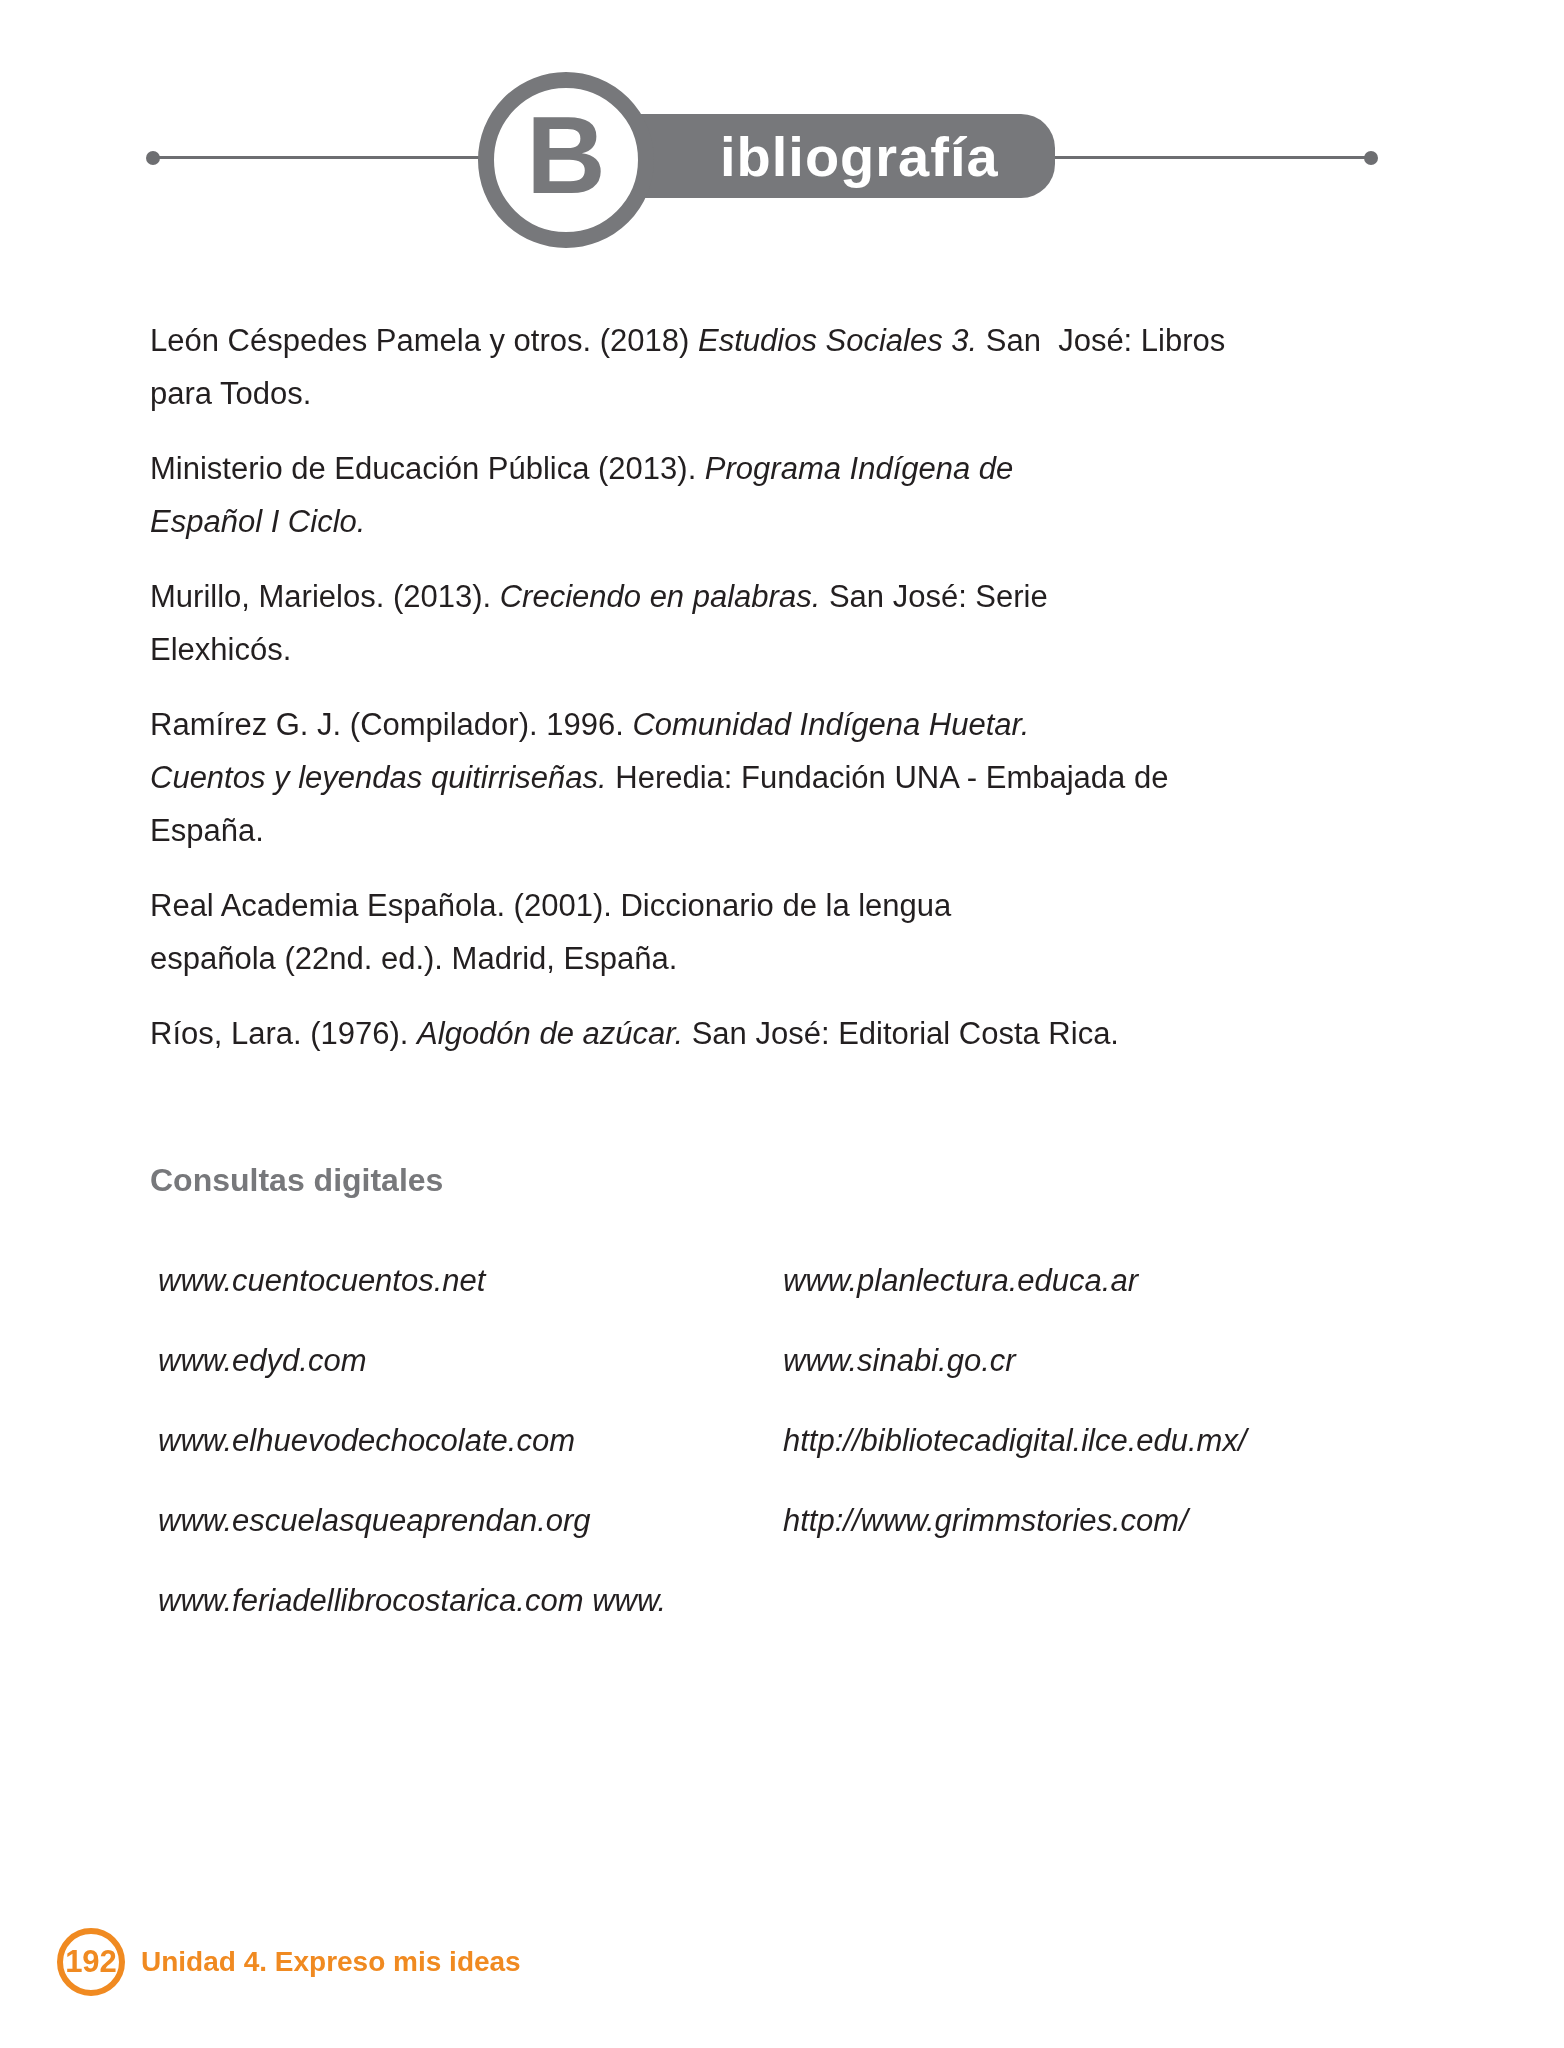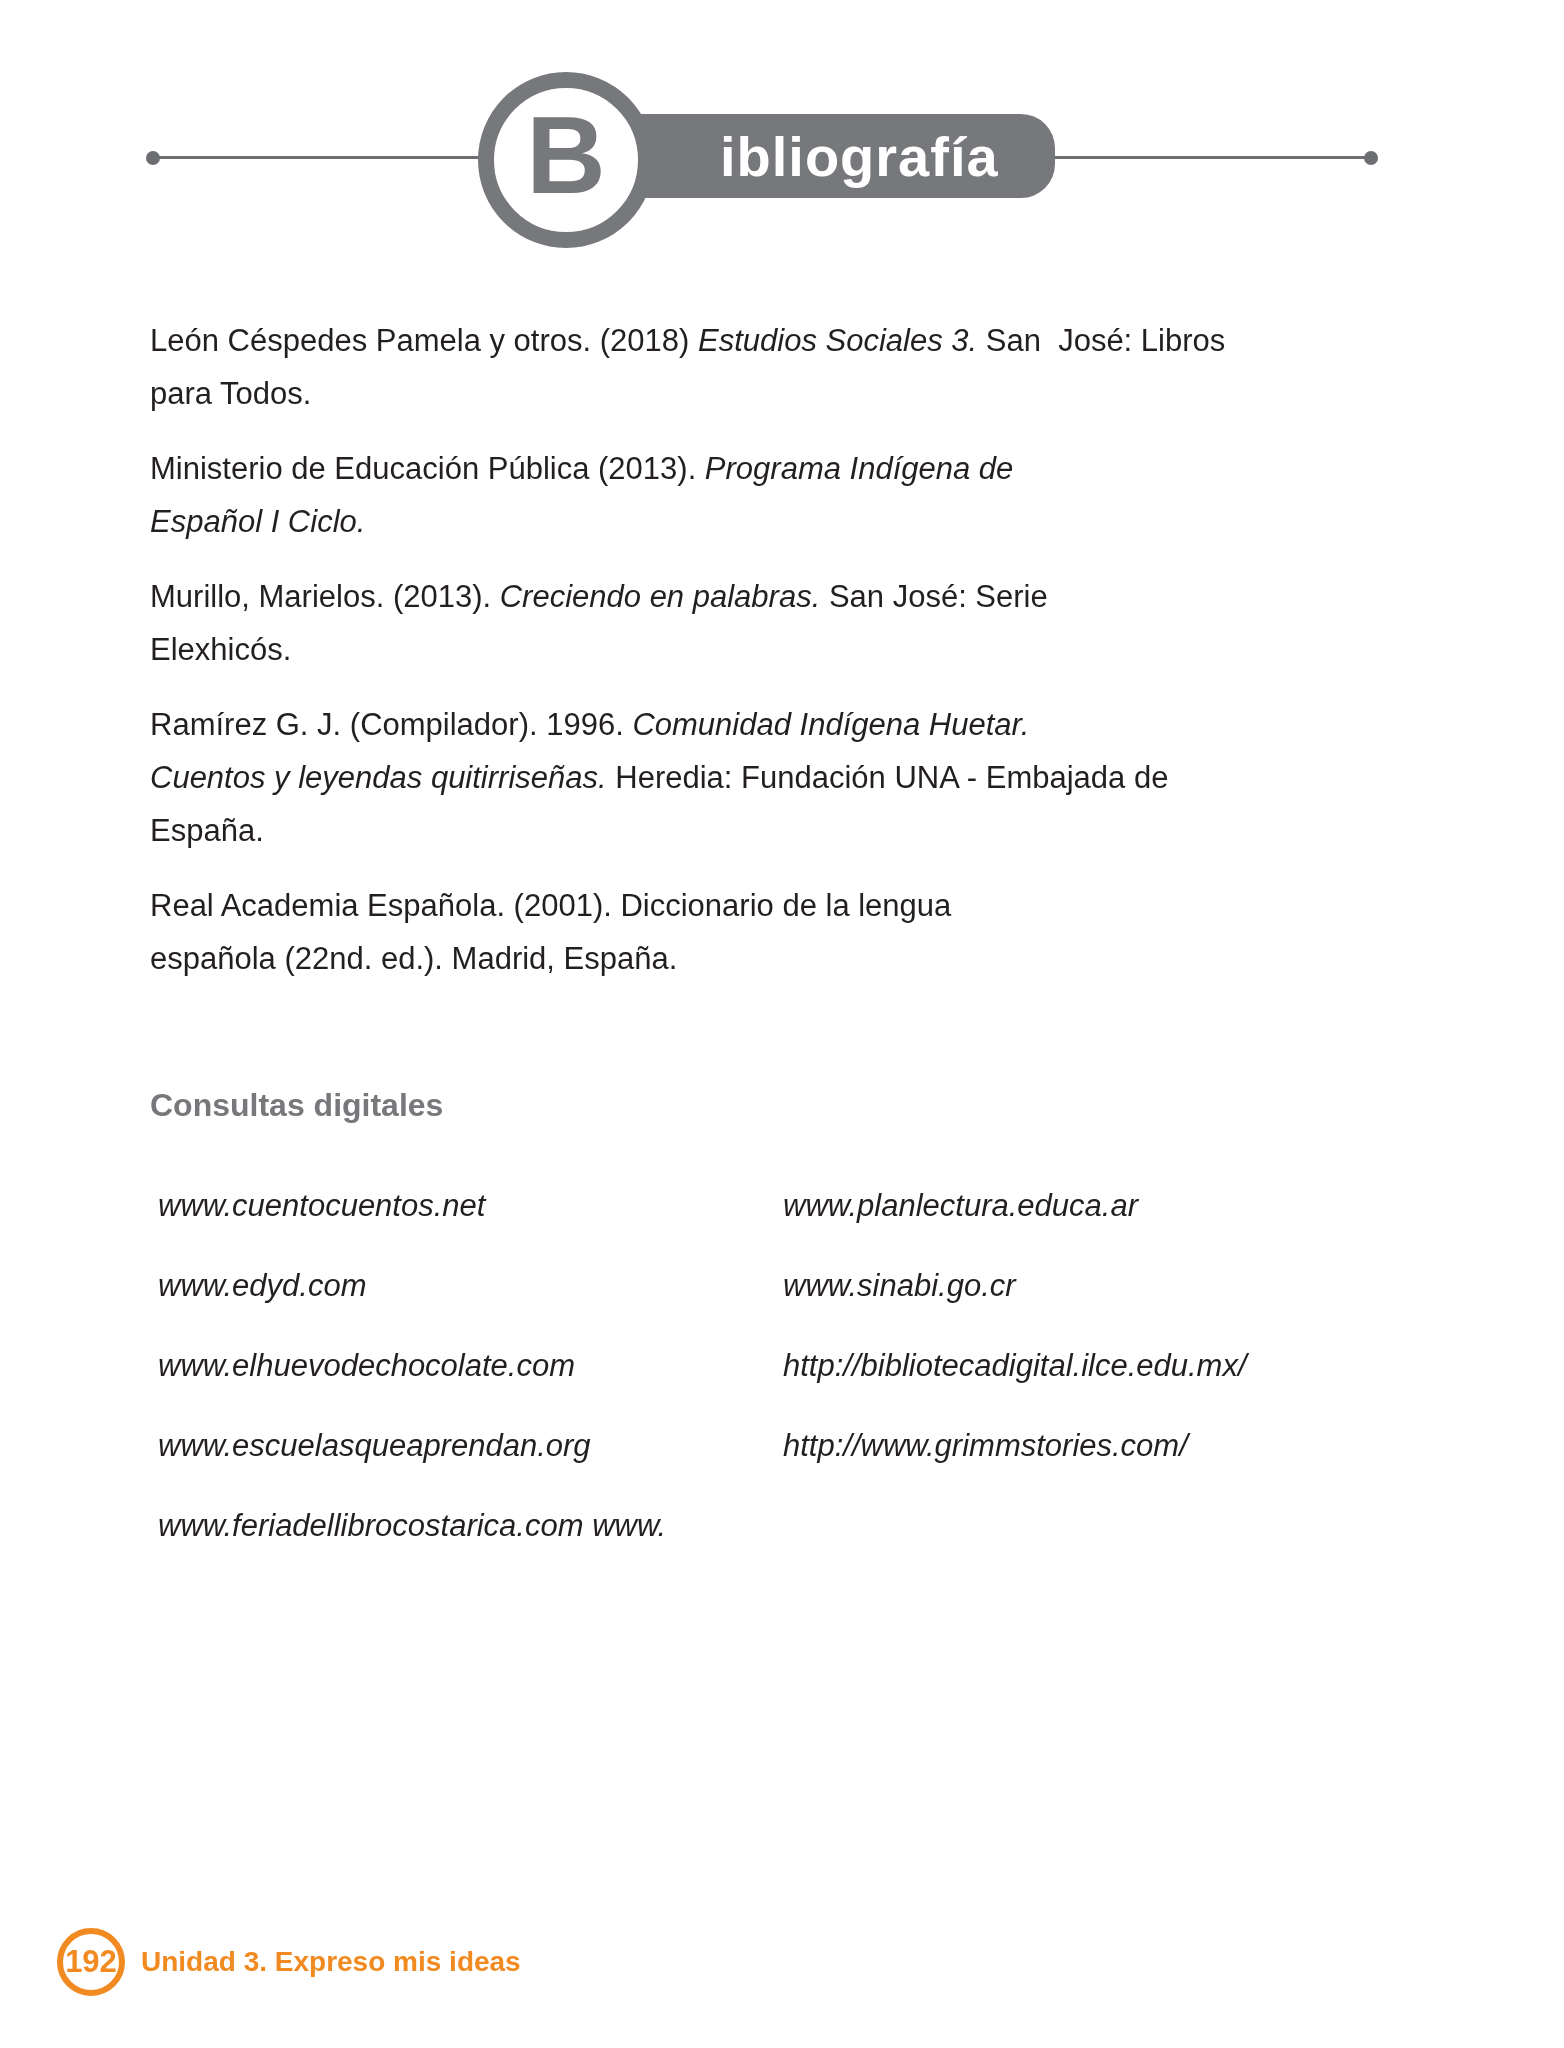--- a/index.html
+++ b/index.html
@@ -86,20 +86,23 @@
         </div>
         <div class="entry">
           <div class="line"><span>Ramírez G. J. (Compilador). 1996. </span><span class="it">Comunidad Indígena Huetar.</span></div>
           <div class="line"><span class="it">Cuentos y leyendas quitirriseñas.</span><span> Heredia: Fundación UNA - Embajada de</span></div>
           <div class="line"><span>España.</span></div>
         </div>
         <div class="entry">
           <div class="line"><span>Real Academia Española. (2001). Diccionario de la lengua</span></div>
           <div class="line"><span>española (22nd. ed.). Madrid, España.</span></div>
         </div>
+        <div class="entry">
+          <div class="line"><span>Ríos, Lara. (1976). </span><span class="it">Algodón de azúcar.</span><span> San José: Editorial Costa Rica.</span></div>
+        </div>
       </div>
 
     <div class="digital-heading">Consultas digitales</div>
 
     <div>
         <div class="url-row">
           <div class="url-left">www.cuentocuentos.net</div>
           <div class="url-right">www.planlectura.educa.ar</div>
         </div>
         <div class="url-row">
@@ -119,16 +122,16 @@
           <div class="url-right"></div>
         </div>
       </div>
 
   </div>
 
   <div class="footer">
     <div class="pageno">
       <span>192</span>
     </div>
-    <div class="unit">Unidad 3. Expreso mis ideas</div>
+    <div class="unit">Unidad 4. Expreso mis ideas</div>
   </div>
 
 </div>
 
 </body></html>

